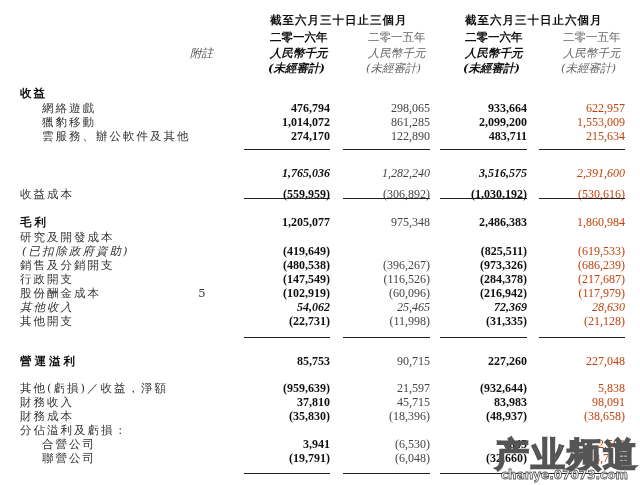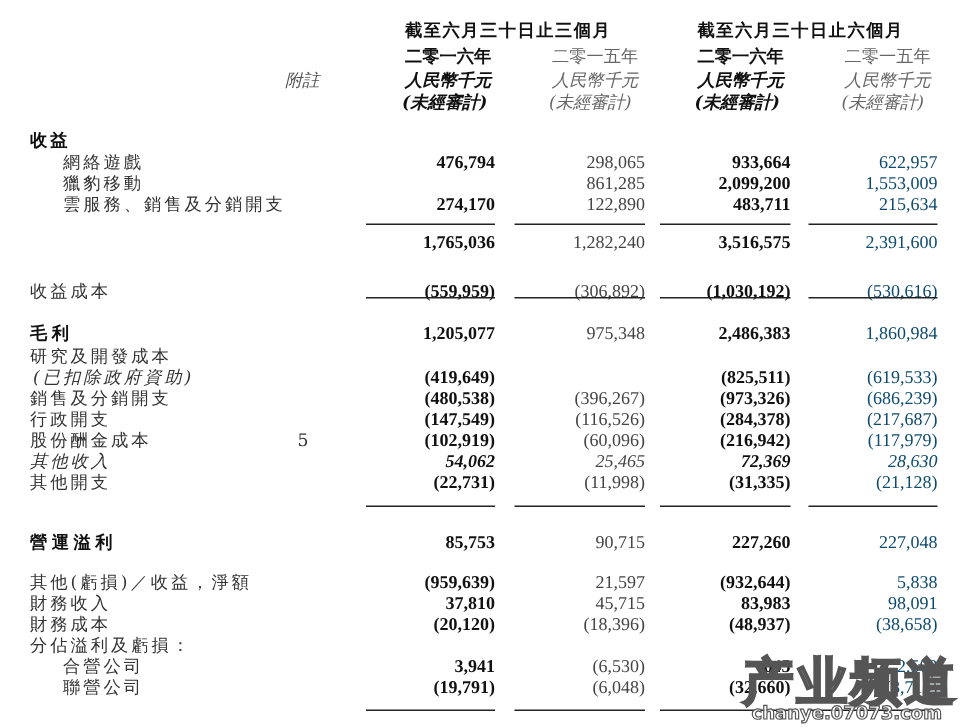--- a/index.html
+++ b/index.html
@@ -16,21 +16,21 @@
   .row { position: absolute; left: 0; width: 640px; height: 14px; font-size: 11.5px; line-height: 14px; }
   .row .lbl { position: absolute; left: 20px; letter-spacing: 2px; color: #333; }
   .row .lbl.indent2 { left: 42px; }
   .row .lbl.bold { font-weight: bold; color: #111; letter-spacing: 3px; }
   .row .lbl.section { font-weight: bold; color: #111; }
   .row .note { position: absolute; left: 196px; width: 12px; text-align: center; color: #333; }
   .row .c { position: absolute; text-align: right; width: 100px; font-family: "Liberation Serif", "DejaVu Serif", serif; font-size: 12px; }
   .row .c1 { left: 230px; font-weight: bold; color: #111; }
   .row .c2 { left: 330px; color: #444; }
   .row .c3 { left: 427px; font-weight: bold; color: #111; }
-  .row .c4 { left: 525px; color: #0c4a6e; }
+  .row .c4 { left: 525px; color: #c2410c; }
   .rule { position: absolute; height: 1px; background: #222; }
   .watermark { position: absolute; left: 495px; top: 432px; width: 145px; height: 53px; pointer-events: none; }
   .wm-big { position: absolute; left: 0; top: 0; font-family: "DejaVu Sans", sans-serif; font-weight: bold; font-size: 34px; color: rgba(255,255,255,0.75); -webkit-text-stroke: 1.5px #555; letter-spacing: 2px; }
   .wm-small { position: absolute; left: 6px; top: 36px; font-family: "DejaVu Sans", sans-serif; font-weight: bold; font-size: 12px; color: rgba(255,255,255,0.85); -webkit-text-stroke: 0.8px #555; }
 </style>
 </head>
 <body>
 
 <div class="abs hdr bold" style="left:270px; top:13px; letter-spacing:1px;">截至六月三十日止三個月</div>
 <div class="abs hdr bold" style="left:465px; top:13px; letter-spacing:1px;">截至六月三十日止六個月</div>
@@ -59,39 +59,40 @@
 <div class="row" style="top:101px;">
   <span class="lbl indent2">網絡遊戲</span>
   <span class="c c1">476,794</span>
   <span class="c c2">298,065</span>
   <span class="c c3">933,664</span>
   <span class="c c4">622,957</span>
 </div>
 
 <div class="row" style="top:115px;text-decoration:underline;">
   <span class="lbl indent2">獵豹移動</span>
+  <span class="c c1">1,014,072</span>
   <span class="c c2">861,285</span>
   <span class="c c3">2,099,200</span>
   <span class="c c4">1,553,009</span>
 </div>
 
 <div class="row" style="top:129px;">
-  <span class="lbl indent2">雲服務、銷售及分銷開支</span>
+  <span class="lbl indent2">雲服務、辦公軟件及其他</span>
   <span class="c c1">274,170</span>
   <span class="c c2">122,890</span>
   <span class="c c3">483,711</span>
   <span class="c c4">215,634</span>
 </div>
 
 <div class="rule" style="left:244px; top:149px; width:86px;"></div>
 <div class="rule" style="left:343px; top:149px; width:87px;"></div>
 <div class="rule" style="left:440px; top:149px; width:87px;"></div>
 <div class="rule" style="left:539px; top:149px; width:86px;"></div>
 
-<div class="row" style="top:154px;">
+<div class="row" style="top:166px;font-style:italic;">
   <span class="c c1">1,765,036</span>
   <span class="c c2">1,282,240</span>
   <span class="c c3">3,516,575</span>
   <span class="c c4">2,391,600</span>
 </div>
 
 <div class="row" style="top:187px;">
   <span class="lbl">收益成本</span>
   <span class="c c1">(559,959)</span>
   <span class="c c2">(306,892)</span>
@@ -188,21 +189,21 @@
 <div class="row" style="top:395px;">
   <span class="lbl">財務收入</span>
   <span class="c c1">37,810</span>
   <span class="c c2">45,715</span>
   <span class="c c3">83,983</span>
   <span class="c c4">98,091</span>
 </div>
 
 <div class="row" style="top:409px;">
   <span class="lbl">財務成本</span>
-  <span class="c c1">(20,120)</span>
+  <span class="c c1">(35,830)</span>
   <span class="c c2">(18,396)</span>
   <span class="c c3">(48,937)</span>
   <span class="c c4">(38,658)</span>
 </div>
 
 <div class="row" style="top:423px;">
   <span class="lbl">分佔溢利及虧損：</span>
 </div>
 
 <div class="row" style="top:437px;">

